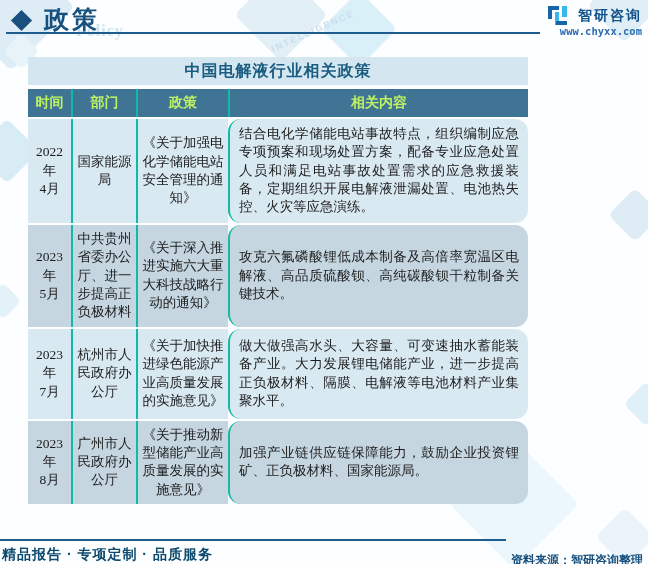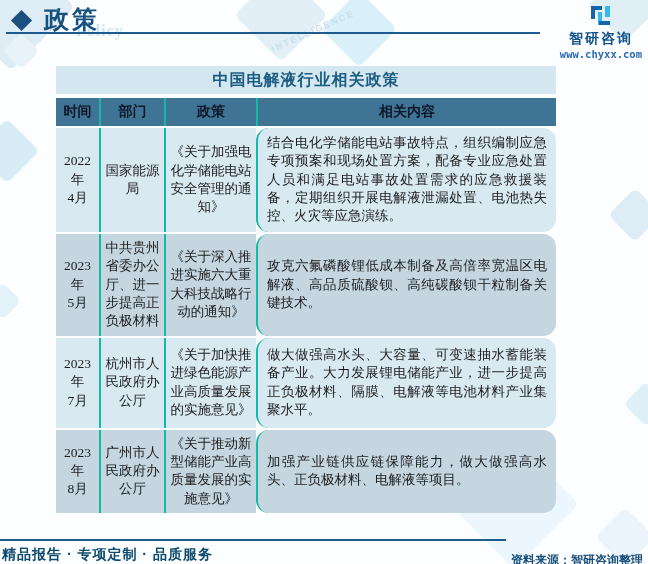--- a/index.html
+++ b/index.html
@@ -38,47 +38,47 @@
   .diamond{
     position:absolute;left:14px;top:13px;width:15px;height:15px;
     background:#1b4f80;transform:rotate(45deg);
   }
   .section-title{
     position:absolute;left:44px;top:3px;
     font-size:25px;font-weight:bold;color:#16507d;letter-spacing:3px;
   }
   .head-rule{position:absolute;left:6px;top:32px;width:534px;height:2px;background:#1e5c8e;}
   .brand{position:absolute;right:6px;top:6px;text-align:right;z-index:2;}
-  .brand-row{display:flex;align-items:center;justify-content:center;gap:5px;flex-direction:column;}
+  .brand-row{display:flex;align-items:center;justify-content:center;gap:11px;}
   .brand-icon{width:19px;height:19px;display:inline-block;}
   .brand-name{
     font-family:"Liberation Sans","DejaVu Sans",sans-serif;
     font-size:14px;font-weight:bold;color:#10528b;letter-spacing:2px;
   }
   .brand-url{
     font-family:"DejaVu Sans Mono","Liberation Mono",monospace;
     font-size:10.5px;font-weight:bold;color:#2d6db5;
   }
   
-  .table-wrap{position:absolute;left:28px;top:66px;width:500px;z-index:1;margin-left:28px;}
+  .table-wrap{position:absolute;left:28px;top:57px;width:500px;z-index:1;}
   .table-title{
     height:28px;line-height:28px;text-align:center;
     background:var(--title-bar-bg);
     color:#1b5d80;font-size:16px;font-weight:bold;letter-spacing:1px;
   }
   table{
     width:100%;margin-top:2px;
     border-collapse:separate;border-spacing:0 2px;
     table-layout:fixed;
   }
   th,td{vertical-align:middle;border-left:2px solid #14b8a6;}
   th:first-child,td:first-child{border-left:none;}
   thead th{
     height:28px;background:var(--header-bg);
-    color:#0f172a;font-size:14px;font-weight:bold;text-align:center;
+    color:#bef264;font-size:14px;font-weight:bold;text-align:center;
   }
   tbody td{font-size:13.5px;line-height:1.36;padding:5px 4px;text-align:center;}
   tbody td.c-content{text-align:justify;padding:6px 9px;border-radius:13px;}
   tr.r-light td{background:var(--row-light);}
   tr.r-dark td{background:var(--row-dark);}
   .t-year,.t-month{display:block;text-align:center;}
   tr.r1 td{height:92px;}
   tr.r2 td{height:100px;}
   tr.r3 td{height:90px;}
   tr.r4 td{height:50px;}
@@ -179,21 +179,21 @@
         <td class="c-policy">《关于加快推进绿色能源产业高质量发展的实施意见》</td>
         <td class="c-content">做大做强高水头、大容量、可变速抽水蓄能装备产业。大力发展锂电储能产业，进一步提高正负极材料、隔膜、电解液等电池材料产业集聚水平。</td>
       </tr>
       <tr class="r-dark r4">
         <td class="c-time">
           <span class="t-year">2023年</span>
           <span class="t-month">8月</span>
         </td>
         <td class="c-dept">广州市人民政府办公厅</td>
         <td class="c-policy">《关于推动新型储能产业高质量发展的实施意见》</td>
-        <td class="c-content">加强产业链供应链保障能力，做大做强高水头、正负极材料、电解液等项目。</td>
+        <td class="c-content">加强产业链供应链保障能力，鼓励企业投资锂矿、正负极材料、国家能源局。</td>
       </tr>
     </tbody>
   </table>
 </section>
 
 <footer>
   <div class="foot-rule"></div>
   <div class="source">资料来源：智研咨询整理</div>
   <div class="slogan">精品报告 · 专项定制 · 品质服务</div>
 </footer>

